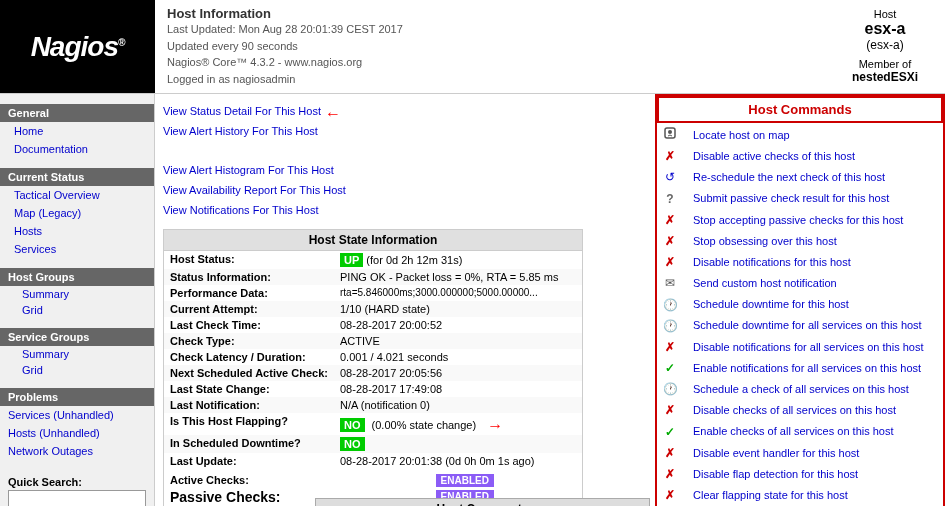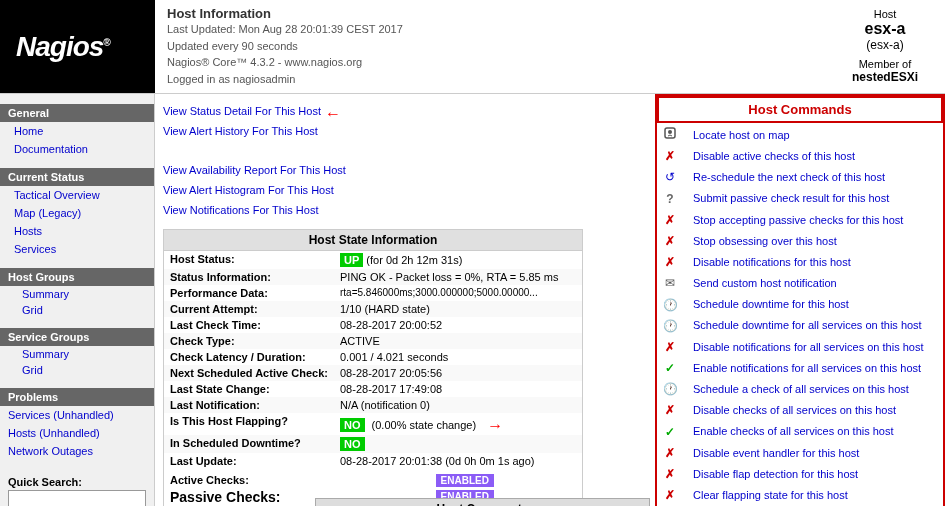--- a/index.html
+++ b/index.html
@@ -1,20 +1,20 @@
 <!DOCTYPE html>
 <html><head>
   <meta charset="utf-8">
   <style>
     * { margin: 0; padding: 0; box-sizing: border-box; }
     body { font-family: Arial, Helvetica, sans-serif; font-size: 12px; background: #fff; width: 945px; min-height: 506px; overflow: hidden; }
     
     
     .header { display: flex; align-items: stretch; background: #fff; border-bottom: 1px solid #ccc; }
-    .logo-area { background: #000; padding: 8px 16px; display: flex; align-items: center; min-width: 155px; }
+    .logo-area { background: #000; padding: 8px 24px; display: flex; align-items: center; min-width: 155px; justify-content: center; }
     .logo-text { color: #fff; font-size: 28px; font-weight: bold; font-style: italic; letter-spacing: -1px; }
     .logo-registered { color: #fff; font-size: 10px; vertical-align: super; }
     .host-info-area { padding: 6px 12px; flex: 1; }
     .host-info-title { font-size: 13px; font-weight: bold; color: #333; }
     .host-info-meta { font-size: 11px; color: #555; line-height: 1.5; }
     
     
     .main { display: flex; height: calc(506px - 72px); }
     
     
@@ -135,22 +135,22 @@
 
   <div class="content">
 
     <div class="view-links">
       <div class="arrow-link" style="display:flex;align-items:center;gap:4px;">
         <a style="color:#0000cc;font-size:11px;">View Status Detail For This Host</a>
         <span style="color:red;font-size:16px;">←</span>
       </div>
       <a style="display:block;color:#0000cc;font-size:11px;line-height:1.8;">View Alert History For This Host</a>
       <a style="display:block;color:#0000cc;font-size:11px;line-height:1.8;text-align:right;">View Trends For This Host</a>
+      <a style="display:block;color:#0000cc;font-size:11px;line-height:1.8;">View Alert Histogram For This Host</a>
       <a style="display:block;color:#0000cc;font-size:11px;line-height:1.8;">View Availability Report For This Host</a>
-      <a style="display:block;color:#0000cc;font-size:11px;line-height:1.8;">View Alert Histogram For This Host</a>
       <a style="display:block;color:#0000cc;font-size:11px;line-height:1.8;">View Notifications For This Host</a>
     </div>
 
     <div class="state-info" style="width: 420px;">
       <div class="state-info-title">Host State Information</div>
       <table class="state-table">
         <tbody>
             <tr>
           <td class="state-label">Host Status:</td>
           <td><span class="status-up">UP</span> (for 0d 2h 12m 31s)</td>

